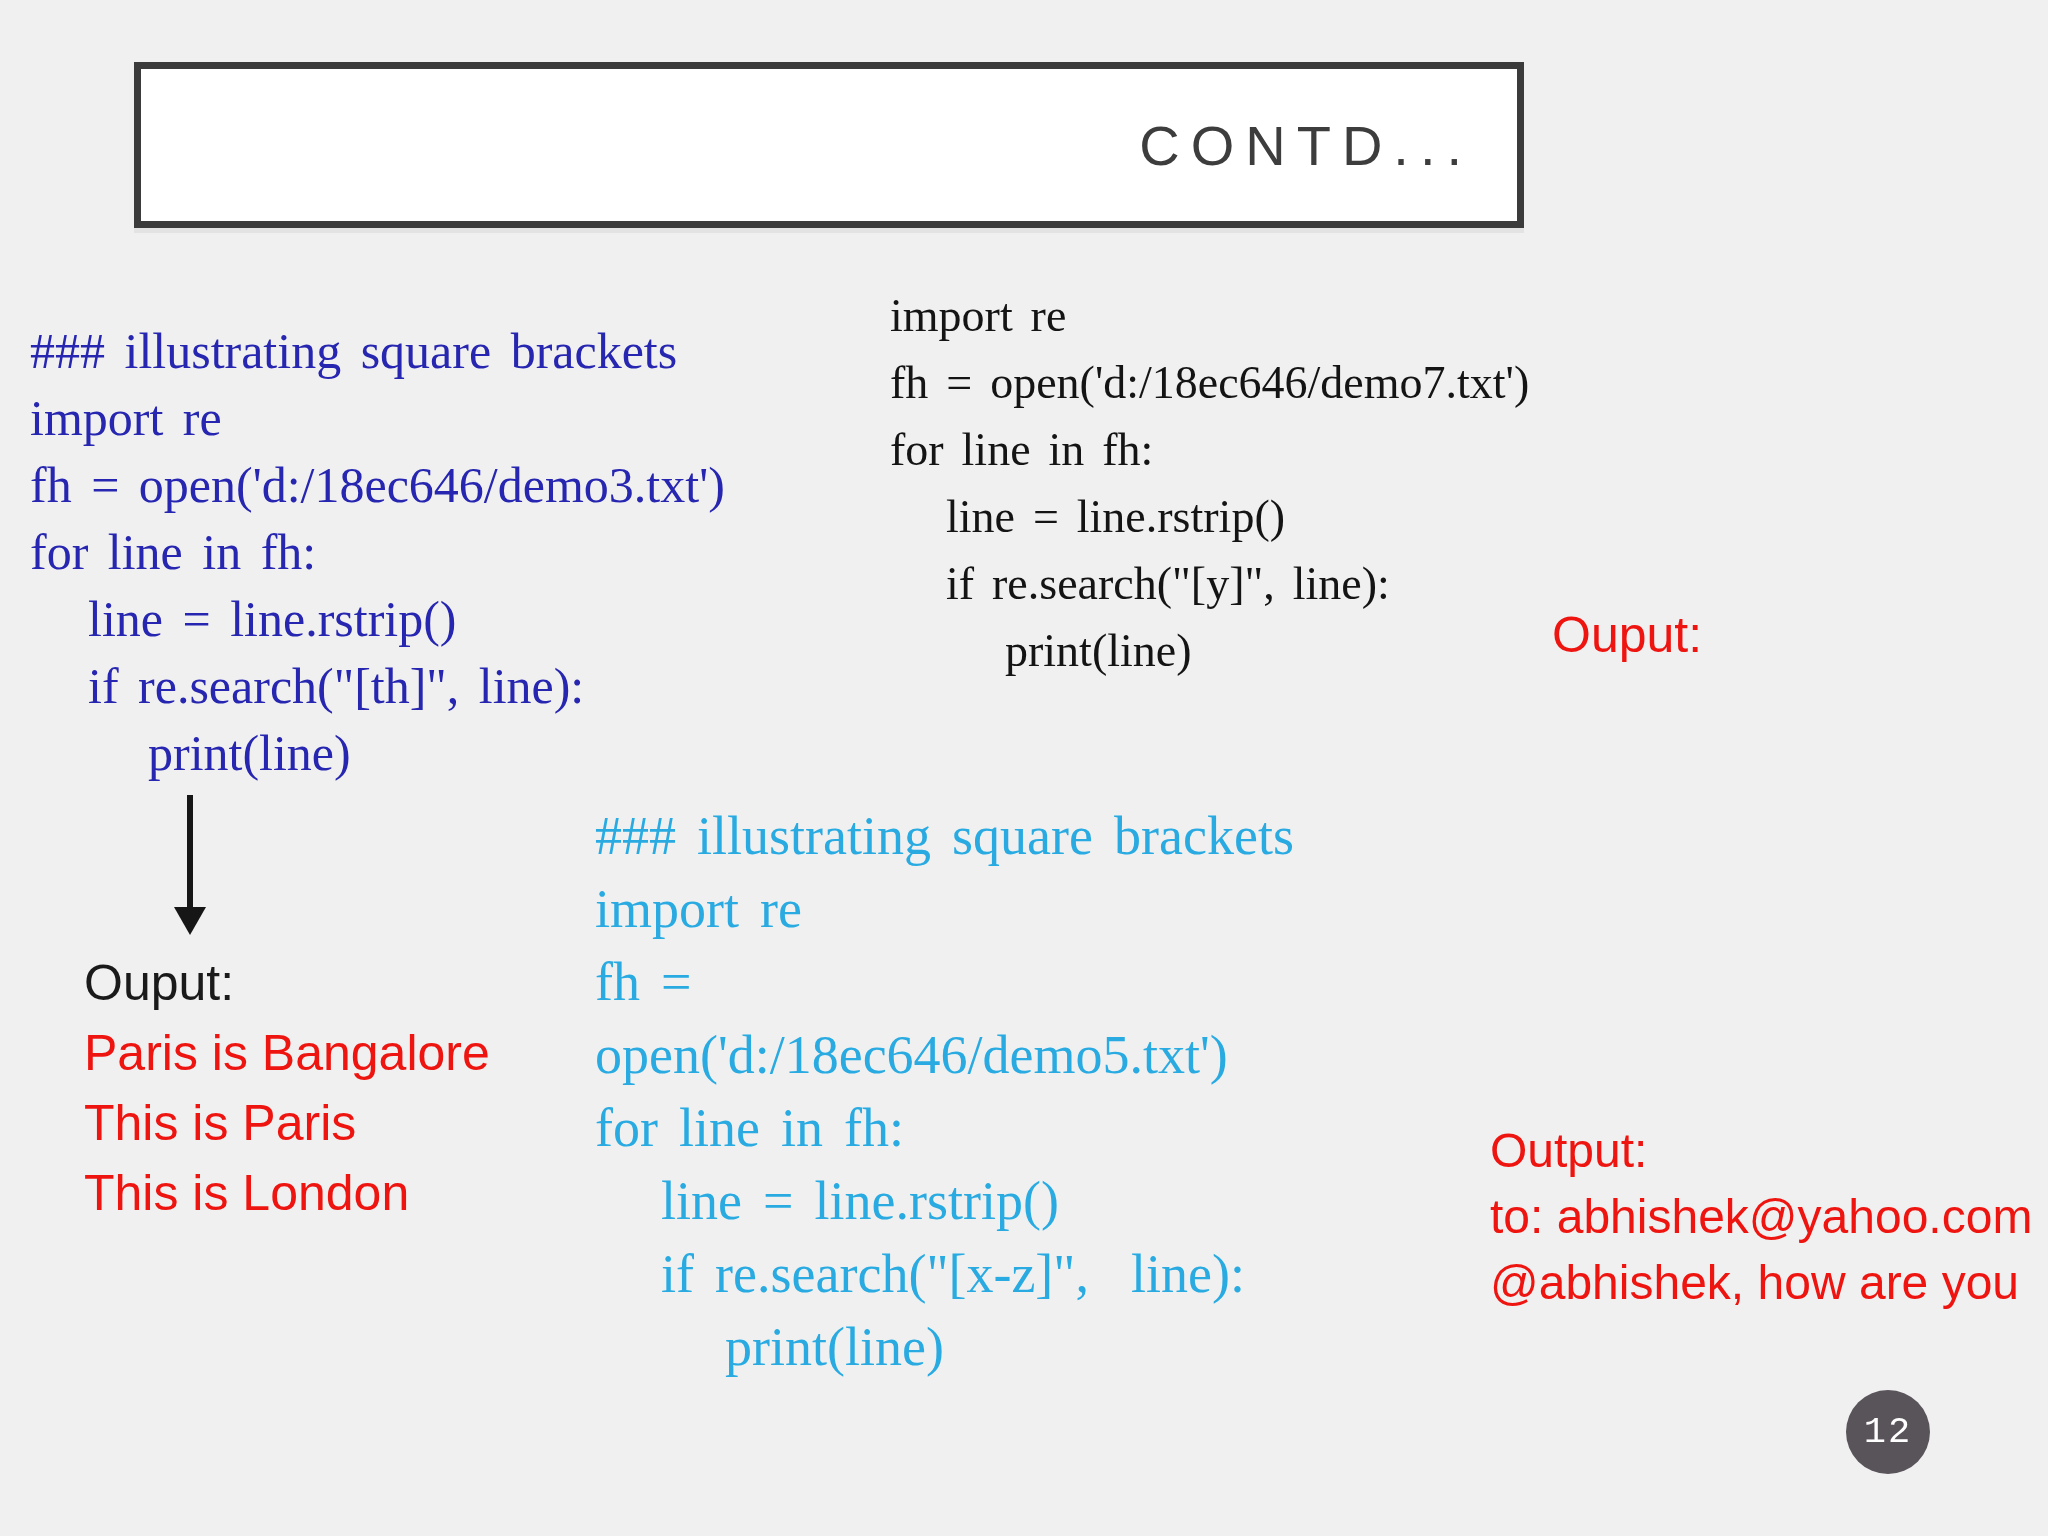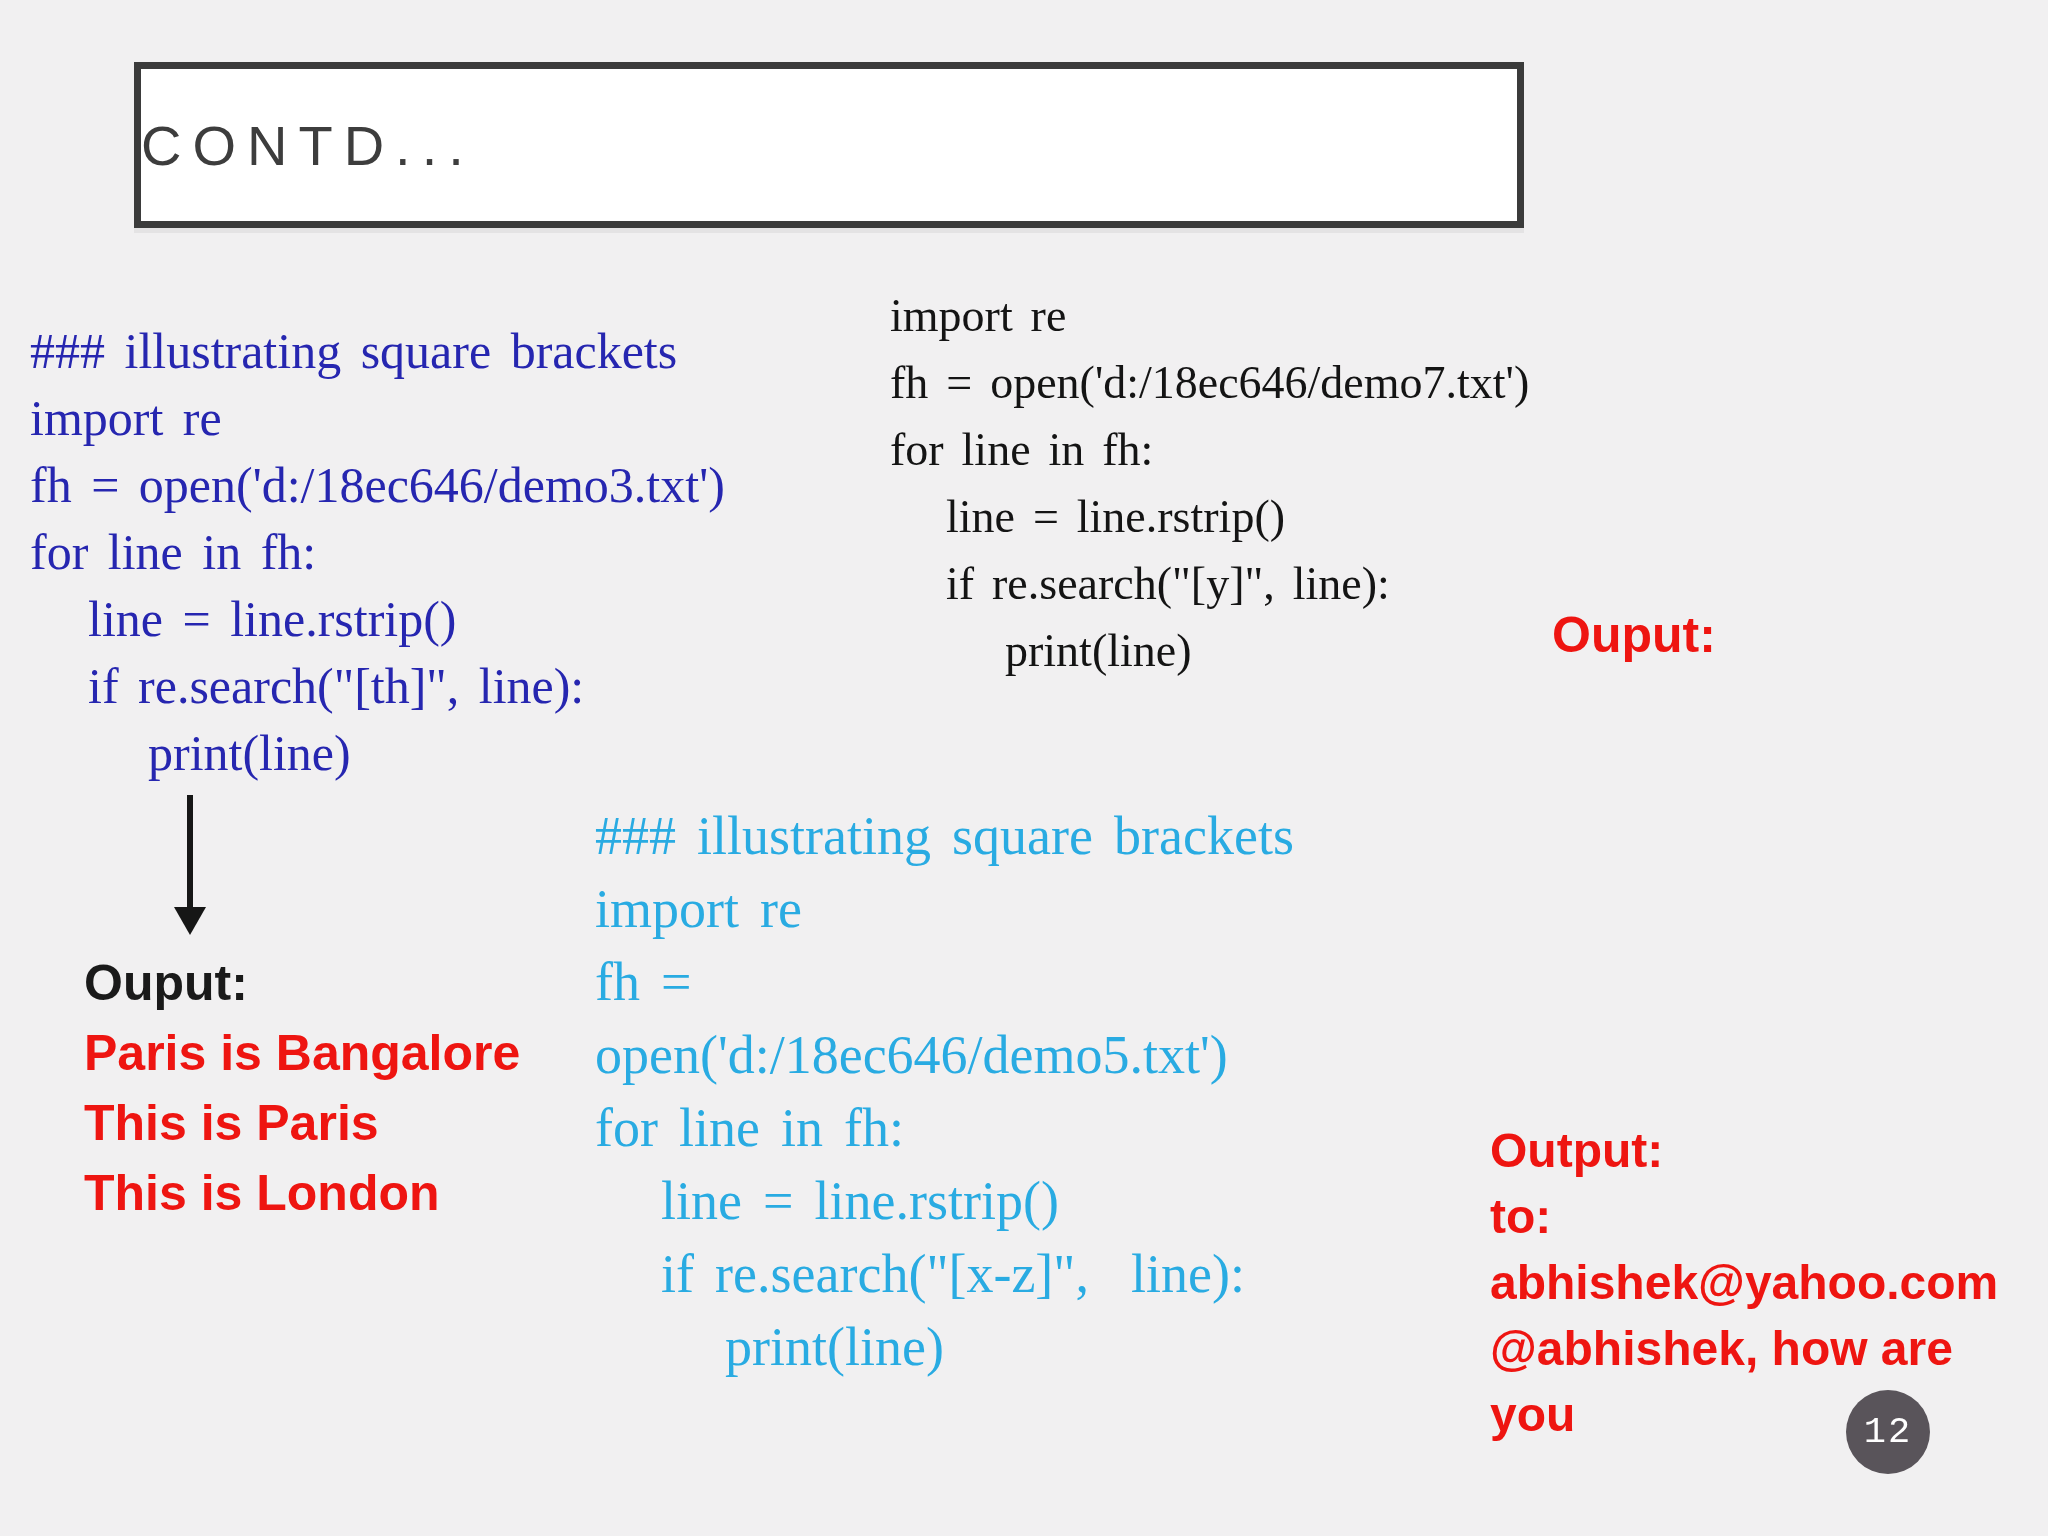--- a/index.html
+++ b/index.html
@@ -19,21 +19,21 @@
     position: absolute;
     left: 134px;
     top: 62px;
     width: 1332px;
     height: 152px;
     background: #ffffff;
     border: 7px solid #3b3b3b;
     box-shadow: 0 5px 0 rgba(0,0,0,0.05);
     display: flex;
     align-items: center;
-    justify-content: flex-start;
+    justify-content: flex-end;
     padding-right: 44px;
   }
   .title-text {
     font-size: 56px;
     letter-spacing: 11px;
     color: #3d3d3d;
     white-space: pre;
   }
 
   
@@ -96,21 +96,21 @@
     top: 112px;
     width: 0;
     height: 0;
     border-left: 16px solid transparent;
     border-right: 16px solid transparent;
     border-top: 28px solid #161616;
   }
 
   
   .output { position: absolute; }
-  .out-line { white-space: pre-wrap; font-weight: bold; }
+  .out-line { white-space: pre-wrap; }
   .out-label-black { color: #1a1a1a; }
   .out-red { color: #ee1511; }
 
   .output-left {
     left: 84px;
     top: 948px;
     font-size: 50px;
     line-height: 70px;
   }
   .output-topright {

